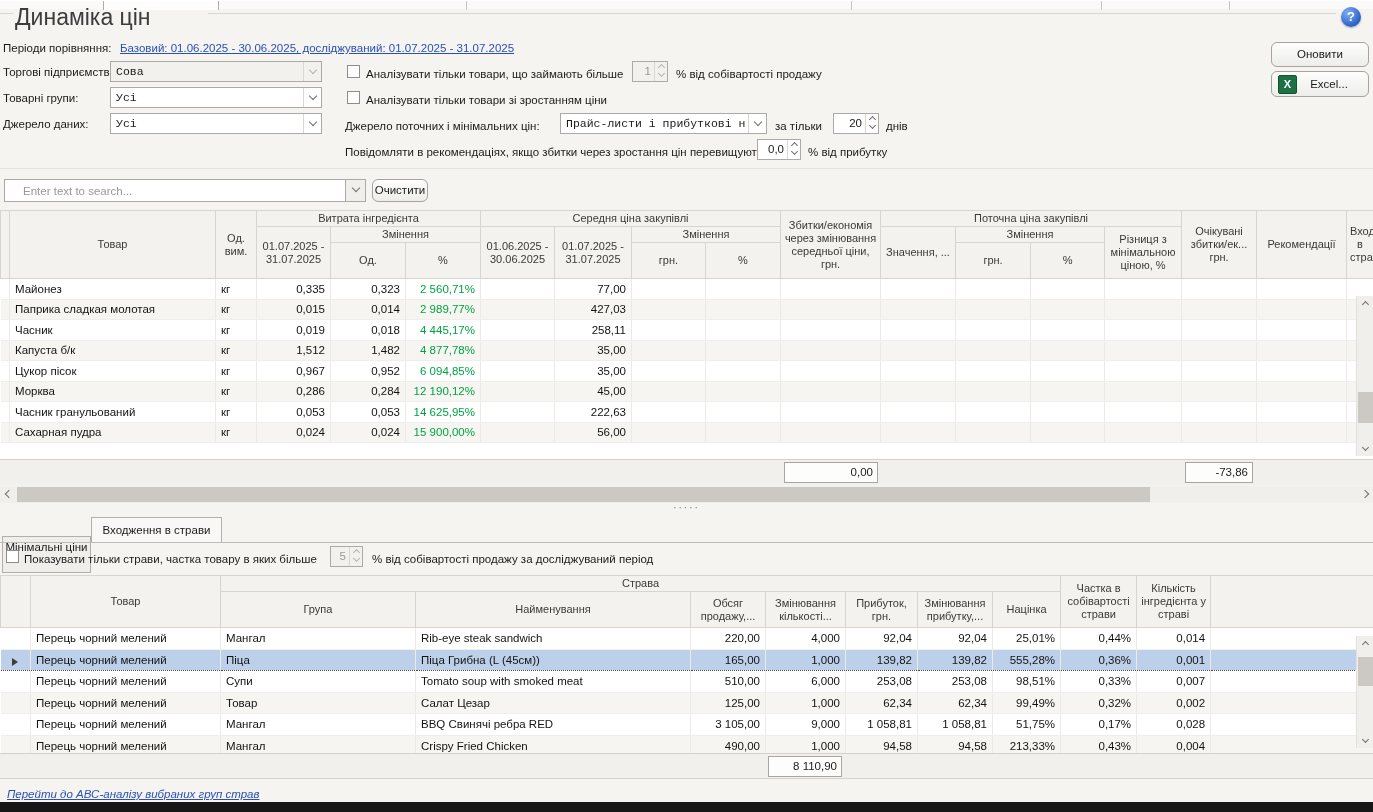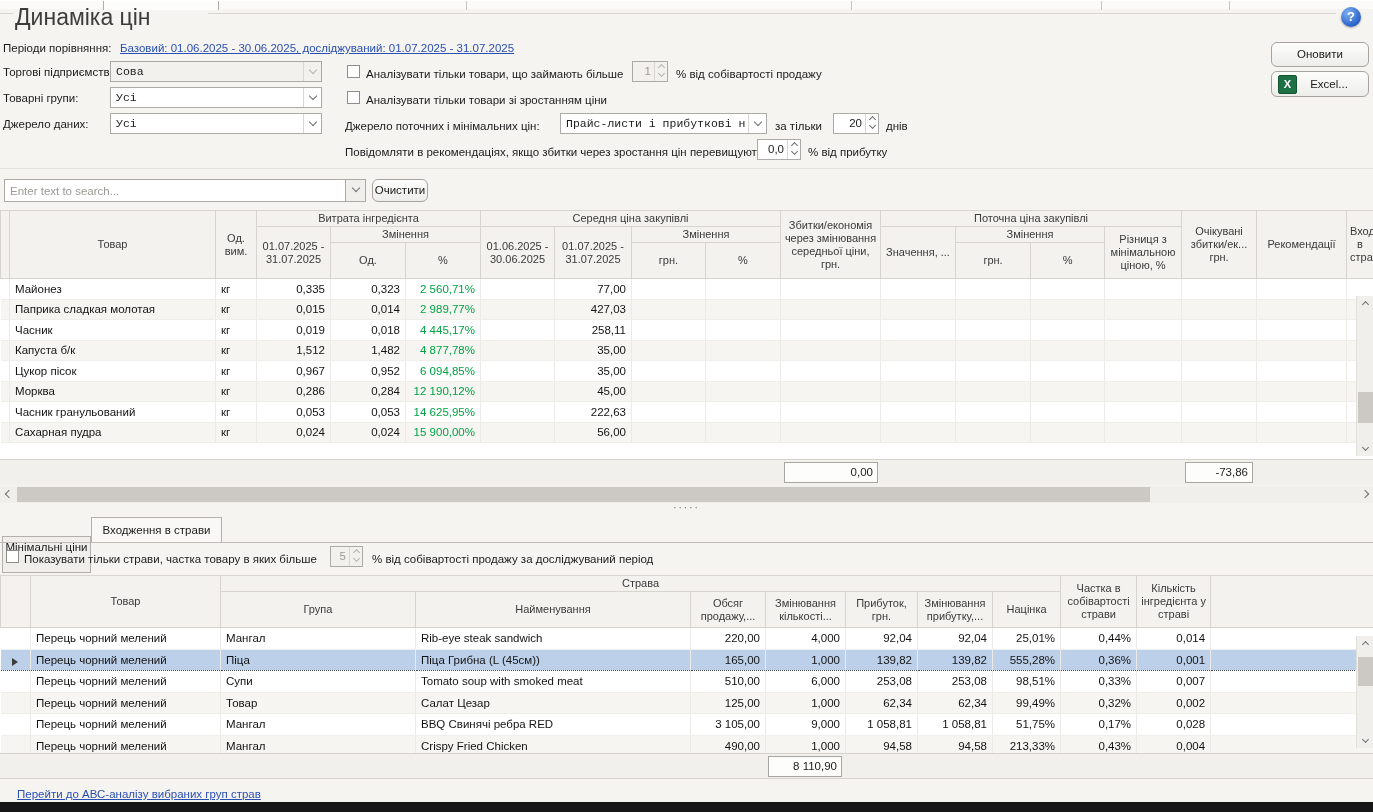--- a/index.html
+++ b/index.html
@@ -50,21 +50,21 @@
   .btn { position:absolute; background:linear-gradient(#fdfdfc,#ededea); border:1px solid #a6a3a0;
     border-radius:6px; text-align:center; cursor:pointer; color:#1b1b1b; }
   #btn-refresh { left:1271px; top:42px; width:98px; height:25px; line-height:23px; }
   #btn-excel { left:1271px; top:71px; width:98px; height:26px; line-height:24px; }
   #excel-icon { position:absolute; left:6px; top:3px; width:19px; height:19px; background:#1e7145;
     border:1px solid #14532f; border-radius:2px; color:#fff; font-weight:bold; font-size:11px;
     line-height:17px; text-align:center; }
   #btn-excel .btxt { margin-left:18px; }
 
   #search-input { position:absolute; left:4px; top:179px; width:342px; height:23px; border:1px solid #acaaa6;
-    padding:0 5px; font:inherit; color:#1b1b1b; background:#fff; }
+    padding:0 18px; font:inherit; color:#1b1b1b; background:#fff; }
   #search-input::placeholder { color:#9b9995; }
   #search-arrow { position:absolute; left:346px; top:179px; width:20px; height:23px; background:#f0efec;
     border:1px solid #acaaa6; border-left:none; cursor:pointer; }
   #btn-clear { left:372px; top:179px; width:56px; height:23px; line-height:21px; }
   #filters-divider { left:0; top:168px; width:1373px; height:1px; background:#e4e2de; }
 
   
   .gridwrap { position:absolute; left:0; width:1373px; background:#fff; overflow:hidden; }
   #top-wrap { top:210px; height:249px; }
   #bottom-wrap { top:575px; height:178px; }
@@ -99,21 +99,21 @@
   #vsb-bottom { top:636px; height:112px; }
 
   
   #splitter { position:absolute; left:0; top:503px; width:1373px; height:14px; text-align:center;
     color:#6f6f6f; font-size:10px; letter-spacing:2px; line-height:10px; cursor:row-resize; }
   #tab-underline { position:absolute; left:0; top:542px; width:1373px; height:1px; background:#bfbcb8; }
   .tab { position:absolute; text-align:center; cursor:pointer; border:1px solid #b3b0ac; }
   #tab-min { left:2px; top:536px; width:89px; height:37px; background:#efeeeb; line-height:21px;text-align:center; }
   #tab-dish { left:91px; top:517px; width:131px; height:26px; background:#f9f8f6; border-bottom:none; line-height:24px; }
 
-  #abc-link { position:absolute; left:17px; top:786px; }
+  #abc-link { position:absolute; left:7px; top:786px;font-style:italic; }
   #taskbar { position:absolute; left:0; top:802px; width:1373px; height:10px; background:#171717; }
 </style>
 </head>
 <body>
 
 <div id="app">
 
   <div id="topstrip" class="abs">
     <div id="ts-active"></div>
     <div class="tsline" style="left:466px"></div>

